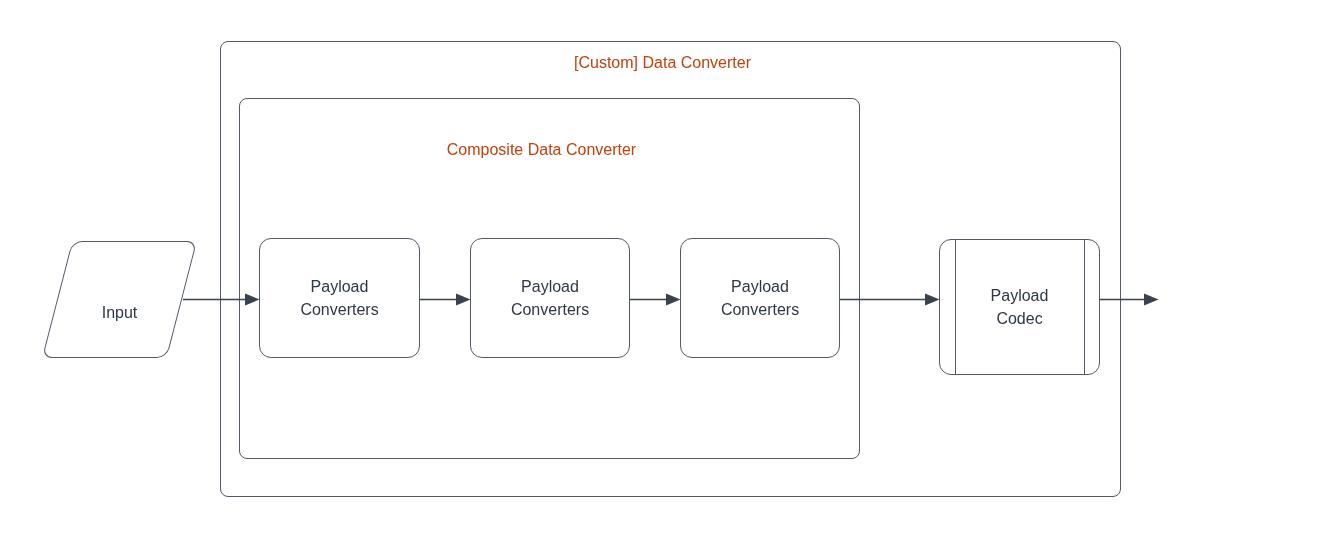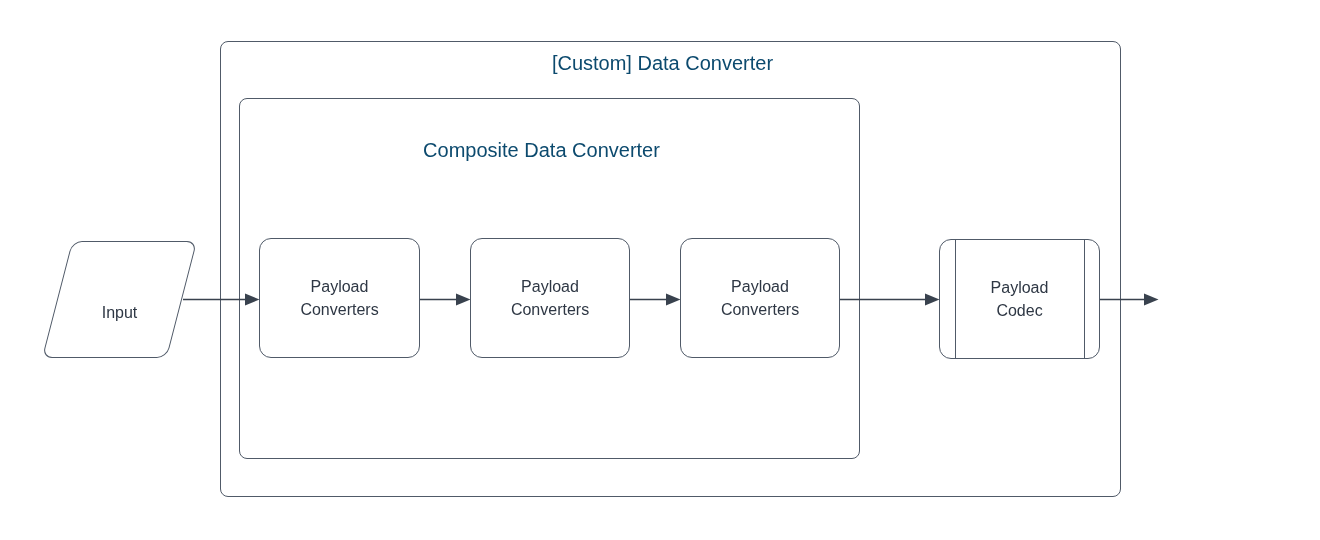--- a/index.html
+++ b/index.html
@@ -18,22 +18,22 @@
     position: absolute;
     border: 1px solid #505a68;
     border-radius: 8px;
     background: #ffffff;
     z-index: 1;
   }
   .group-outer { left: 220px; top: 41px; width: 901px; height: 456px; }
   .group-inner { left: 239px; top: 98px; width: 621px; height: 361px; }
   .group-title {
     position: absolute; left: 0; right: 16px;
-    text-align: center; font-size: 20px; line-height: 22px;
-    color: #0c4a6e; white-space: nowrap;
+    text-align: center; font-size: 16px; line-height: 22px;
+    color: #c2410c; white-space: nowrap;
   }
   .group-outer .group-title { top: 10px; }
   .group-inner .group-title { top: 40px; }
 
   
   .connectors {
     position: absolute; left: 0; top: 0;
     width: 1320px; height: 540px;
     z-index: 2; pointer-events: none;
   }
@@ -46,21 +46,21 @@
     color: #2e3744;
   }
   .process {
     border: 1px solid #505a68;
     border-radius: 12px;
     background: #ffffff;
   }
   .node-converter1 { left: 259px; top: 238px; width: 161px; height: 120px; }
   .node-converter2 { left: 470px; top: 238px; width: 160px; height: 120px; }
   .node-converter3 { left: 680px; top: 238px; width: 160px; height: 120px; }
-  .node-codec      { left: 939px; top: 239px; width: 161px; height: 120px; }
+  .node-codec      { left: 939px; top: 239px; width: 161px; height: 136px; }
   .label-narrow  { display: block; width: 104px; }
   .label-narrower{ display: block; width: 84px; }
 
   
   .sub-bar {
     position: absolute; top: 0; bottom: 0; width: 1px;
     background: #505a68;
   }
   .sub-bar-left  { left: 15px; }
   .sub-bar-right { right: 14px; }

